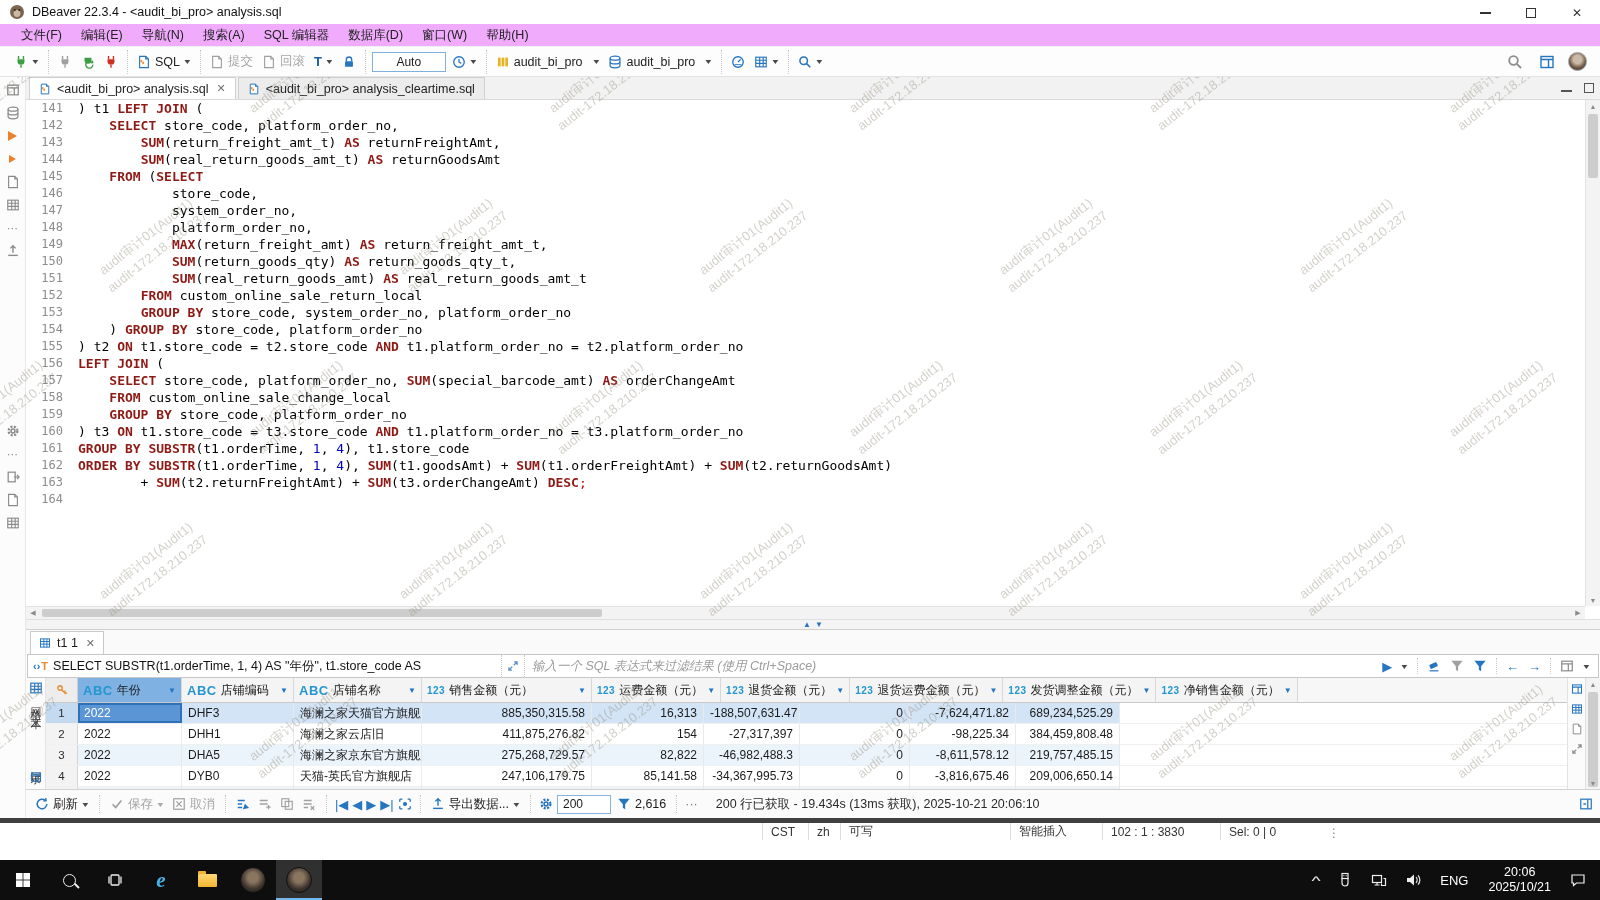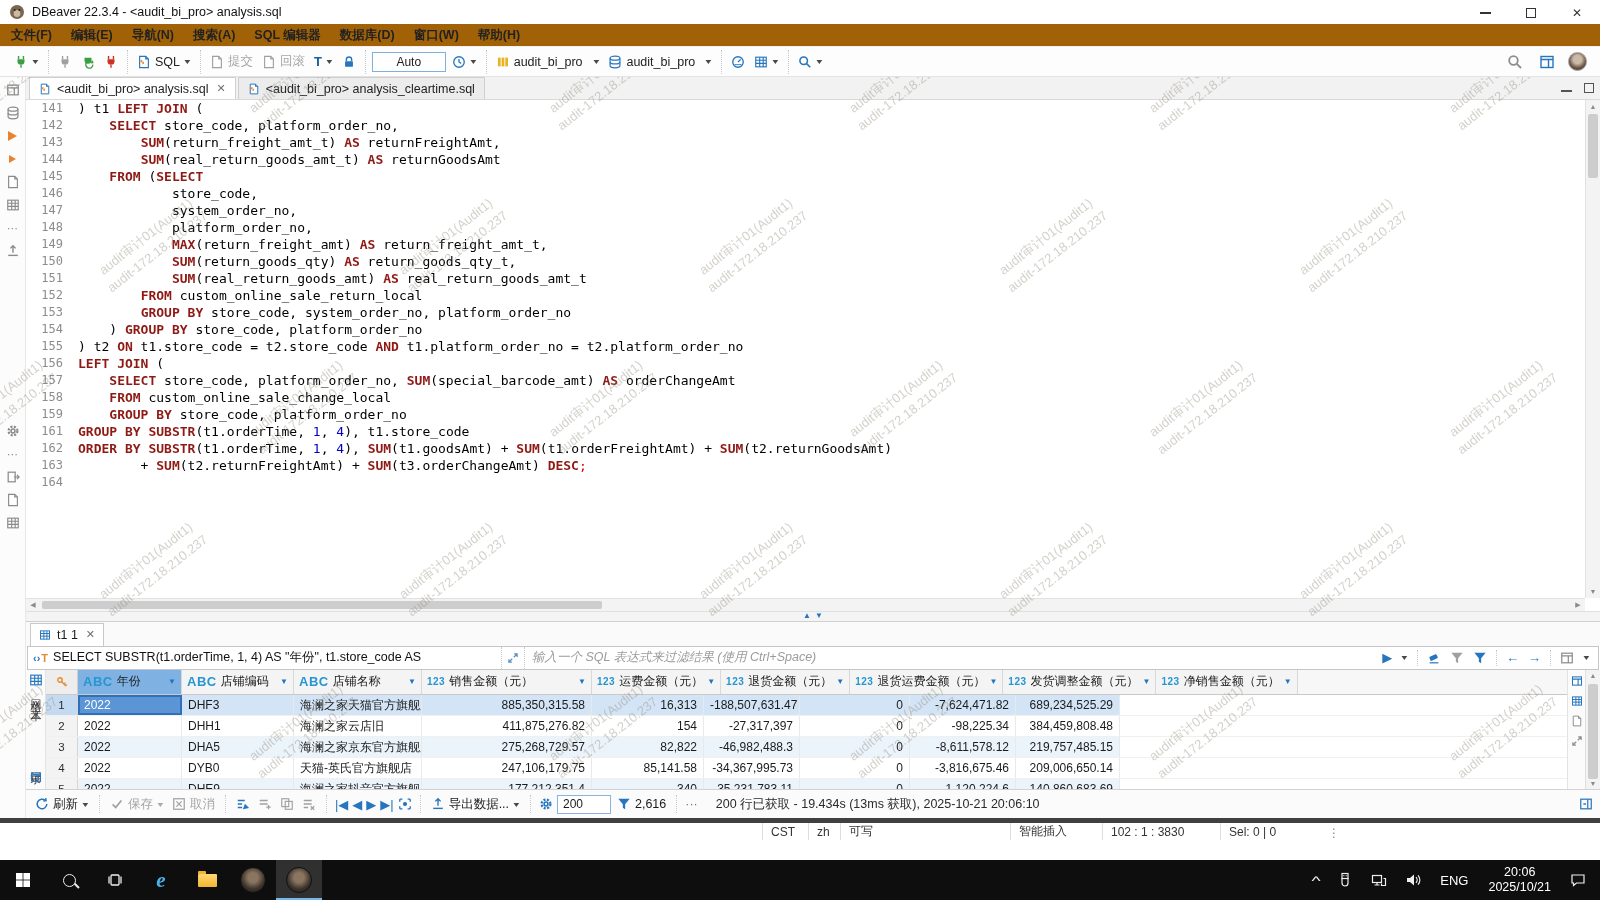--- a/index.html
+++ b/index.html
@@ -8,21 +8,21 @@
   .app { position:relative; width:1600px; height:900px; background:#fff; }
 
   
   .titlebar { position:absolute; top:0; left:0; right:0; height:24px; display:flex; align-items:center; gap:7px; padding-left:9px; background:#fff; }
   .titlebar .apptitle { font-size:12.5px; color:#111; }
   .win-controls { position:absolute; right:0; top:0; display:flex; }
   .win-btn { width:46px; height:26px; display:flex; align-items:center; justify-content:center; color:#333; font-size:12px; }
   .box-glyph { width:10px; height:10px; border:1.4px solid #333; display:inline-block; }
   .min-glyph { width:11px; height:1.6px; background:#333; display:inline-block; }
 
-  .menubar { position:absolute; top:24px; left:0; right:0; height:22px; display:flex; align-items:center; padding-left:2px; background:#a16207;font-weight:bold; }
+  .menubar { position:absolute; top:24px; left:0; right:0; height:22px; display:flex; align-items:center; padding-left:12px; background:#f0abfc; }
   .menu-item { padding:2px 10px 2px 9px; font-size:12.5px; color:#222; }
 
   .toolbar { position:absolute; top:46px; left:0; right:0; height:31px; display:flex; align-items:center; padding:0 5px; background:#fdfdfd; border-top:1px solid #f0f0f0; border-bottom:1px solid #e3e3e3; }
   .tgroup { display:flex; align-items:center; gap:3px; padding:0 6px; border-left:1px dotted #c9c9c9; height:24px; }
   .tgroup:first-child { border-left:none; }
   .tbtn { height:24px; display:flex; align-items:center; gap:4px; padding:0 3px; border-radius:2px; }
   .tlabel { font-size:12.5px; color:#222; }
   .tlabel.dis { color:#a5a5a5; }
   .caret { font-size:7px; color:#4a4a4a; transform:scaleX(1.4); }
   .combo-auto { width:74px; height:20px; border:1px solid #7fb0de; background:#fff; display:flex; align-items:center; justify-content:center; font-size:12px; }
@@ -472,20 +472,21 @@
             <div class="code-line"><span class="ln">150</span><span class="code">            <span class="kw">SUM</span>(return_goods_qty) <span class="kw">AS</span> return_goods_qty_t,</span></div>
             <div class="code-line"><span class="ln">151</span><span class="code">            <span class="kw">SUM</span>(real_return_goods_amt) <span class="kw">AS</span> real_return_goods_amt_t</span></div>
             <div class="code-line"><span class="ln">152</span><span class="code">        <span class="kw">FROM</span> custom_online_sale_return_local</span></div>
             <div class="code-line"><span class="ln">153</span><span class="code">        <span class="kw">GROUP</span> <span class="kw">BY</span> store_code, system_order_no, platform_order_no</span></div>
             <div class="code-line"><span class="ln">154</span><span class="code">    ) <span class="kw">GROUP</span> <span class="kw">BY</span> store_code, platform_order_no</span></div>
             <div class="code-line"><span class="ln">155</span><span class="code">) t2 <span class="kw">ON</span> t1.store_code = t2.store_code <span class="kw">AND</span> t1.platform_order_no = t2.platform_order_no</span></div>
             <div class="code-line"><span class="ln">156</span><span class="code"><span class="kw">LEFT</span> <span class="kw">JOIN</span> (</span></div>
             <div class="code-line"><span class="ln">157</span><span class="code">    <span class="kw">SELECT</span> store_code, platform_order_no, <span class="kw">SUM</span>(special_barcode_amt) <span class="kw">AS</span> orderChangeAmt</span></div>
             <div class="code-line"><span class="ln">158</span><span class="code">    <span class="kw">FROM</span> custom_online_sale_change_local</span></div>
             <div class="code-line"><span class="ln">159</span><span class="code">    <span class="kw">GROUP</span> <span class="kw">BY</span> store_code, platform_order_no</span></div>
+            <div class="code-line"><span class="ln">160</span><span class="code">) t3 <span class="kw">ON</span> t1.store_code = t3.store_code <span class="kw">AND</span> t1.platform_order_no = t3.platform_order_no</span></div>
             <div class="code-line"><span class="ln">161</span><span class="code"><span class="kw">GROUP</span> <span class="kw">BY</span> <span class="kw">SUBSTR</span>(t1.orderTime, <span class="num">1</span>, <span class="num">4</span>), t1.store_code</span></div>
             <div class="code-line"><span class="ln">162</span><span class="code"><span class="kw">ORDER</span> <span class="kw">BY</span> <span class="kw">SUBSTR</span>(t1.orderTime, <span class="num">1</span>, <span class="num">4</span>), <span class="kw">SUM</span>(t1.goodsAmt) + <span class="kw">SUM</span>(t1.orderFreightAmt) + <span class="kw">SUM</span>(t2.returnGoodsAmt)</span></div>
             <div class="code-line"><span class="ln">163</span><span class="code">        + <span class="kw">SUM</span>(t2.returnFreightAmt) + <span class="kw">SUM</span>(t3.orderChangeAmt) <span class="kw">DESC</span><span class="semi">;</span></span></div>
             <div class="code-line"><span class="ln">164</span><span class="code"></span></div>
           </div>
         <div class="vscroll">
           <div class="scroll-arrow" style="top:0;">▲</div>
           <div class="vthumb" style="top:14px; height:64px;"></div>
           <div class="scroll-arrow" style="bottom:0;">▼</div>
         </div>

